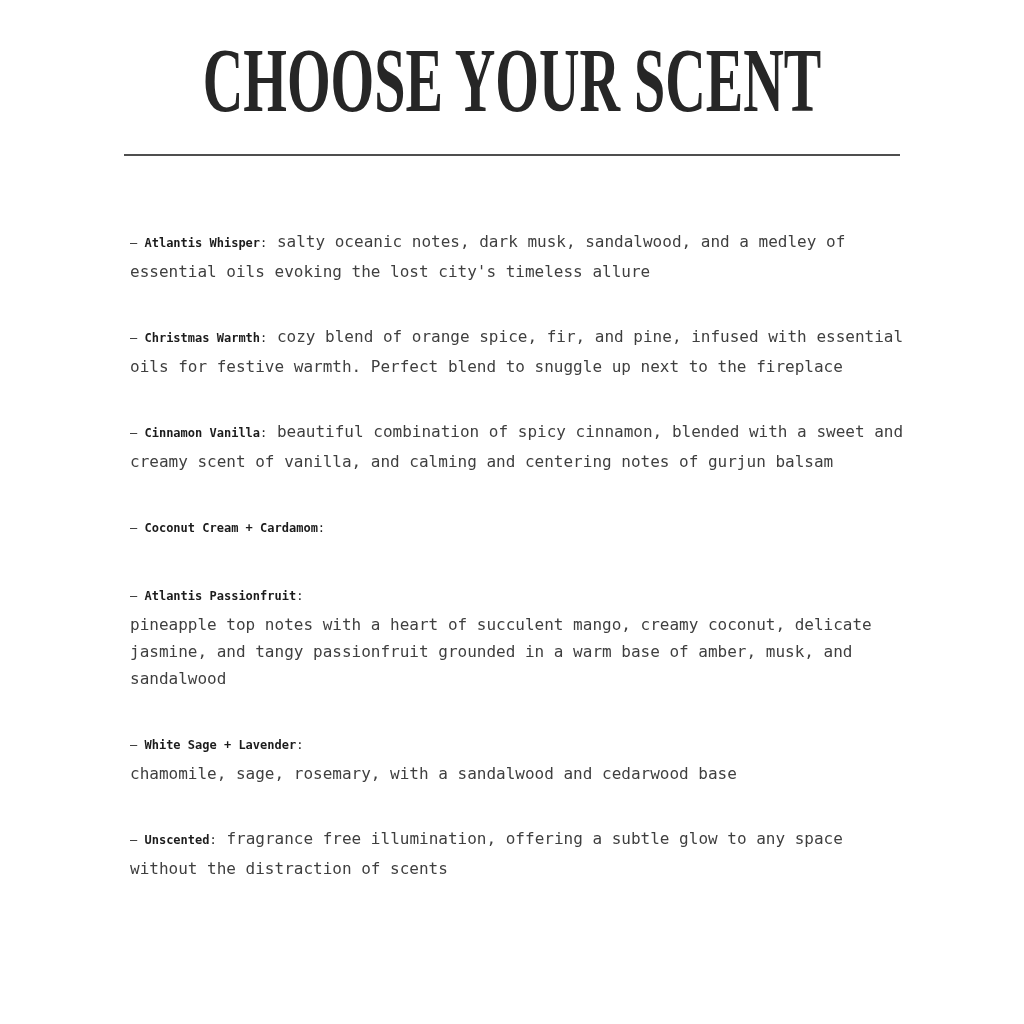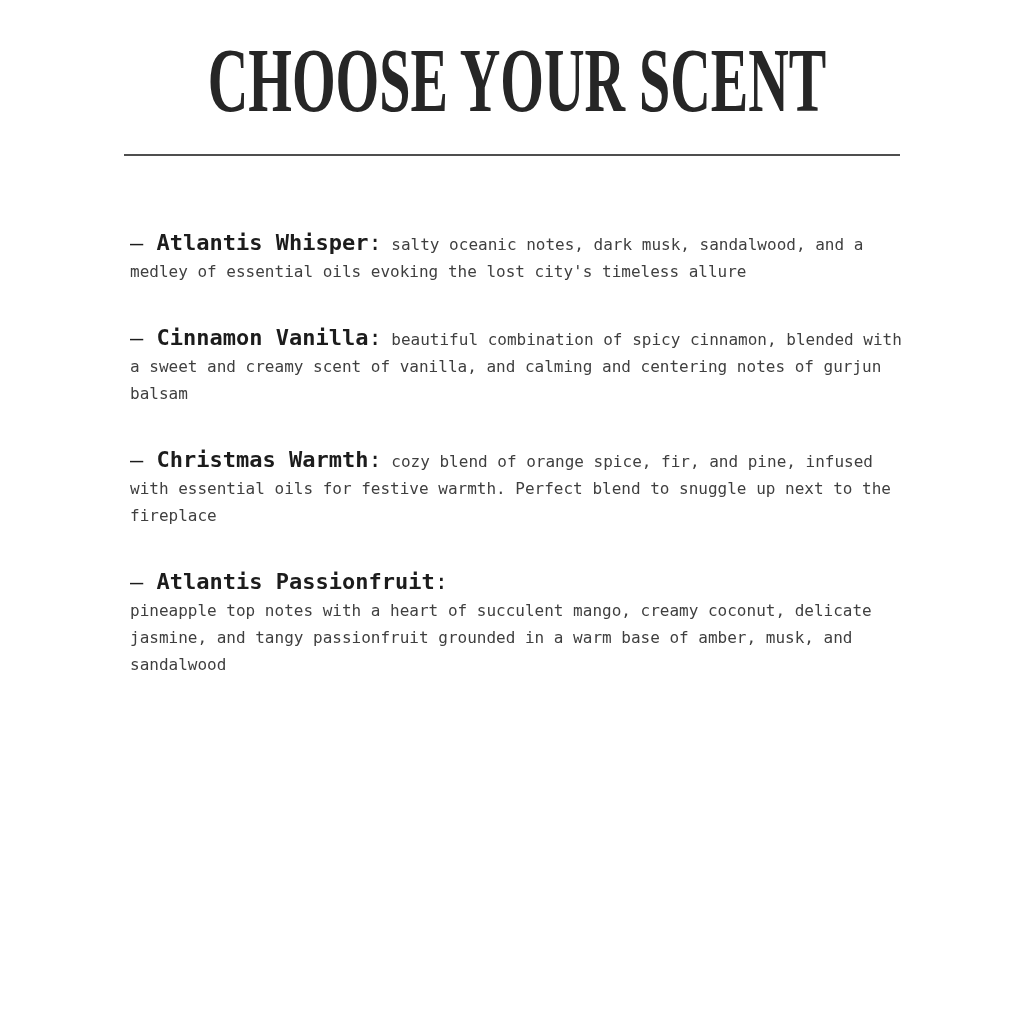--- a/index.html
+++ b/index.html
@@ -21,21 +21,21 @@
     font-family: "DejaVu Sans Mono", monospace;
     overflow: hidden;
   }
   .page {
     width: 1024px;
     height: 1024px;
     position: relative;
   }
   .title-wrap {
     margin: 34px 0 14px 0;
-    text-align: right;
+    text-align: center;
     height: 92px;
   }
   .title-text {
     display: inline-block;
     font-family: "Liberation Serif", serif;
     font-weight: bold;
     font-size: 92px;
     line-height: 92px;
     color: var(--title);
     white-space: nowrap;
@@ -54,21 +54,21 @@
   }
   .entry {
     margin: 0 0 38px 0;
     font-size: 16px;
     line-height: 27px;
     color: var(--description);
     letter-spacing: 0;
   }
   .entry:last-child { margin-bottom: 0; }
   .head {
-    font-size: 22px;
+    font-size: 12px;
     line-height: 30px;
     color: var(--name);
   }
   .entry.block .head { display: block; }
   .dash { font-weight: normal; }
   .name { font-weight: bold; }
   .colon { font-weight: normal; }
   .desc { color: var(--description); }
 </style>
 </head>
@@ -77,32 +77,41 @@
 <div class="page">
   <h1 class="title-wrap"><span class="title-text">CHOOSE YOUR SCENT</span></h1>
   <div class="divider"></div>
   <div class="scent-list">
   <p class="entry">
     <span class="head"><span class="dash">—</span> <span class="name">Atlantis Whisper</span><span class="colon">:</span></span>
     <span class="desc">salty oceanic notes, dark musk, sandalwood, and a medley of essential oils evoking the lost city's timeless allure</span>
   </p>
 
   <p class="entry">
+    <span class="head"><span class="dash">—</span> <span class="name">Christmas Warmth</span><span class="colon">:</span></span>
+    <span class="desc">cozy blend of orange spice, fir, and pine, infused with essential oils for festive warmth. Perfect blend to snuggle up next to the fireplace</span>
+  </p>
+
+  <p class="entry">
     <span class="head"><span class="dash">—</span> <span class="name">Cinnamon Vanilla</span><span class="colon">:</span></span>
     <span class="desc">beautiful combination of spicy cinnamon, blended with a sweet and creamy scent of vanilla, and calming and centering notes of gurjun balsam</span>
   </p>
 
-  <p class="entry">
-    <span class="head"><span class="dash">—</span> <span class="name">Christmas Warmth</span><span class="colon">:</span></span>
-    <span class="desc">cozy blend of orange spice, fir, and pine, infused with essential oils for festive warmth. Perfect blend to snuggle up next to the fireplace</span>
-  </p>
-
   <p class="entry block">
+    <span class="head"><span class="dash">—</span> <span class="name">Coconut Cream + Cardamom</span><span class="colon">:</span></span>
   </p>
 
   <p class="entry block">
     <span class="head"><span class="dash">—</span> <span class="name">Atlantis Passionfruit</span><span class="colon">:</span></span>
     <span class="desc">pineapple top notes with a heart of succulent mango, creamy coconut, delicate jasmine, and tangy passionfruit grounded in a warm base of amber, musk, and sandalwood</span>
   </p>
 
+  <p class="entry block">
+    <span class="head"><span class="dash">—</span> <span class="name">White Sage + Lavender</span><span class="colon">:</span></span>
+    <span class="desc">chamomile, sage, rosemary, with a sandalwood and cedarwood base</span>
+  </p>
 
+  <p class="entry">
+    <span class="head"><span class="dash">—</span> <span class="name">Unscented</span><span class="colon">:</span></span>
+    <span class="desc">fragrance free illumination, offering a subtle glow to any space without the distraction of scents</span>
+  </p>
 </div>
 </div>
 
 </body></html>

